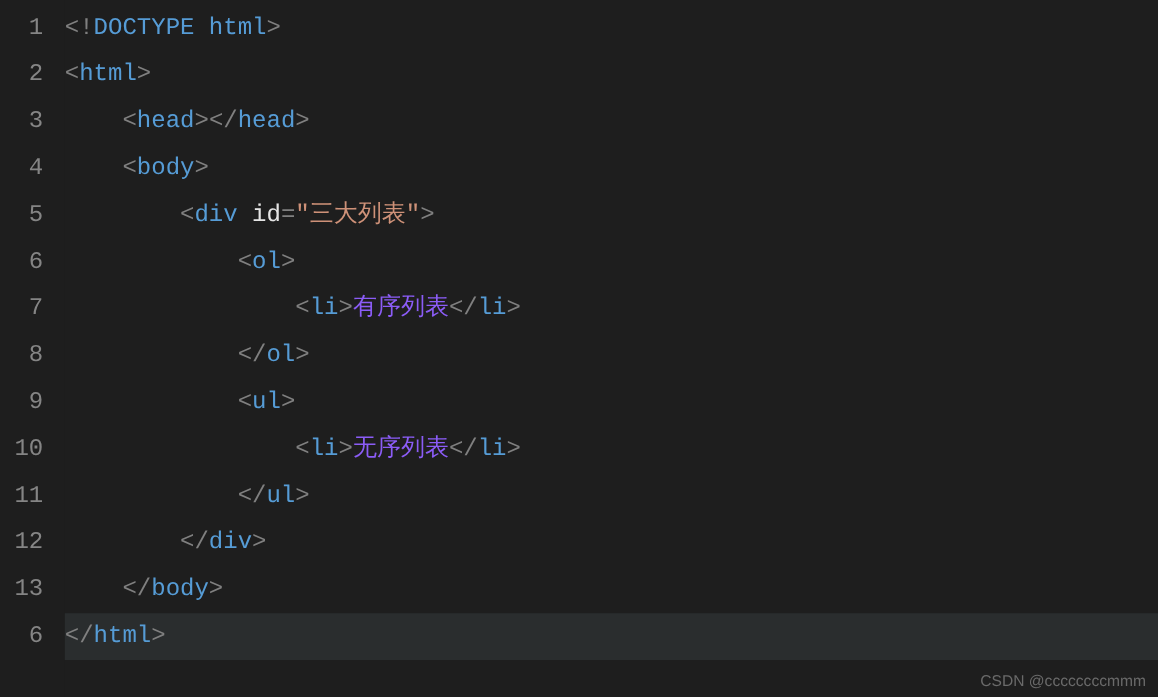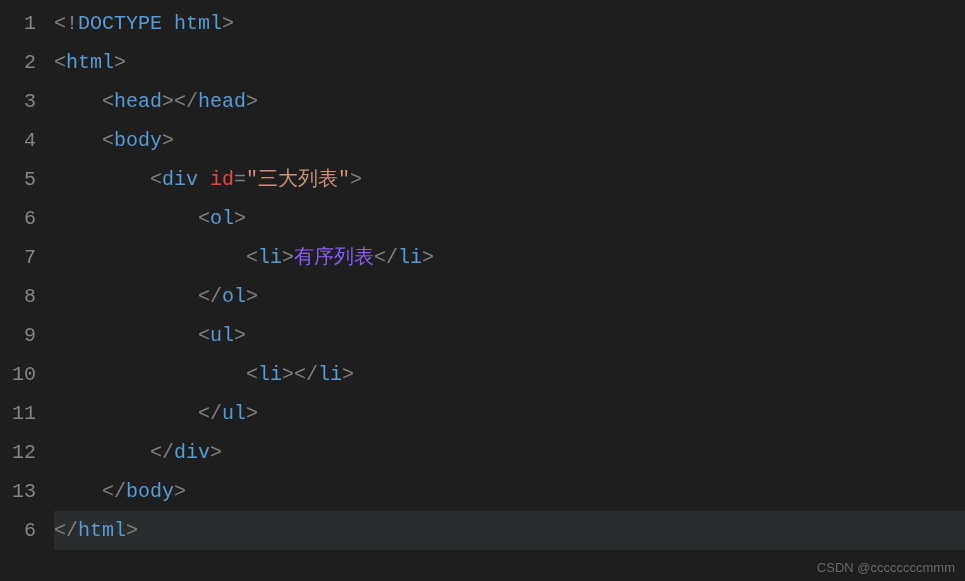--- a/index.html
+++ b/index.html
@@ -44,21 +44,21 @@
       align-items: center;
     }
     .line.highlighted {
       background: #2a2d2e;
     }
     .line-number {
       height: 39px;
     }
     .punct { color: #808080; }
     .tag { color: #569cd6; text-align: center; }
-    .attr-name { color: #ef4444; }
+    .attr-name { color: #e5e5e5; }
     .attr-value { color: #ce9178; }
     .text-content { color: #8b5cf6; }
     .doctype-keyword { color: #569cd6; text-align: center; }
     .watermark {
       position: absolute;
       bottom: 6px;
       right: 10px;
       color: #6a6a6a;
       font-size: 13px;
       font-family: Arial, sans-serif;
@@ -87,20 +87,20 @@
   <div class="code-area">
     <div class="line"><span class="punct">&lt;!</span><span class="doctype-keyword">DOCTYPE</span><span> </span><span class="tag">html</span><span class="punct">&gt;</span></div>
     <div class="line"><span class="punct">&lt;</span><span class="tag">html</span><span class="punct">&gt;</span></div>
     <div class="line"><span>    </span><span class="punct">&lt;</span><span class="tag">head</span><span class="punct">&gt;</span><span class="punct">&lt;/</span><span class="tag">head</span><span class="punct">&gt;</span></div>
     <div class="line"><span>    </span><span class="punct">&lt;</span><span class="tag">body</span><span class="punct">&gt;</span></div>
     <div class="line"><span>        </span><span class="punct">&lt;</span><span class="tag">div</span><span> </span><span class="attr-name">id</span><span class="punct">=</span><span class="attr-value">"三大列表"</span><span class="punct">&gt;</span></div>
     <div class="line"><span>            </span><span class="punct">&lt;</span><span class="tag">ol</span><span class="punct">&gt;</span></div>
     <div class="line"><span>                </span><span class="punct">&lt;</span><span class="tag">li</span><span class="punct">&gt;</span><span class="text-content">有序列表</span><span class="punct">&lt;/</span><span class="tag">li</span><span class="punct">&gt;</span></div>
     <div class="line"><span>            </span><span class="punct">&lt;/</span><span class="tag">ol</span><span class="punct">&gt;</span></div>
     <div class="line"><span>            </span><span class="punct">&lt;</span><span class="tag">ul</span><span class="punct">&gt;</span></div>
-    <div class="line"><span>                </span><span class="punct">&lt;</span><span class="tag">li</span><span class="punct">&gt;</span><span class="punct">&lt;/</span><span class="tag">li</span><span class="punct">&gt;</span></div>
+    <div class="line"><span>                </span><span class="punct">&lt;</span><span class="tag">li</span><span class="punct">&gt;</span><span class="text-content">无序列表</span><span class="punct">&lt;/</span><span class="tag">li</span><span class="punct">&gt;</span></div>
     <div class="line"><span>            </span><span class="punct">&lt;/</span><span class="tag">ul</span><span class="punct">&gt;</span></div>
     <div class="line"><span>        </span><span class="punct">&lt;/</span><span class="tag">div</span><span class="punct">&gt;</span></div>
     <div class="line"><span>    </span><span class="punct">&lt;/</span><span class="tag">body</span><span class="punct">&gt;</span></div>
     <div class="line highlighted"><span class="punct">&lt;/</span><span class="tag">html</span><span class="punct">&gt;</span></div>
   </div>
 </div>
 <div class="watermark">CSDN @ccccccccmmm</div>
 
 </body></html>

